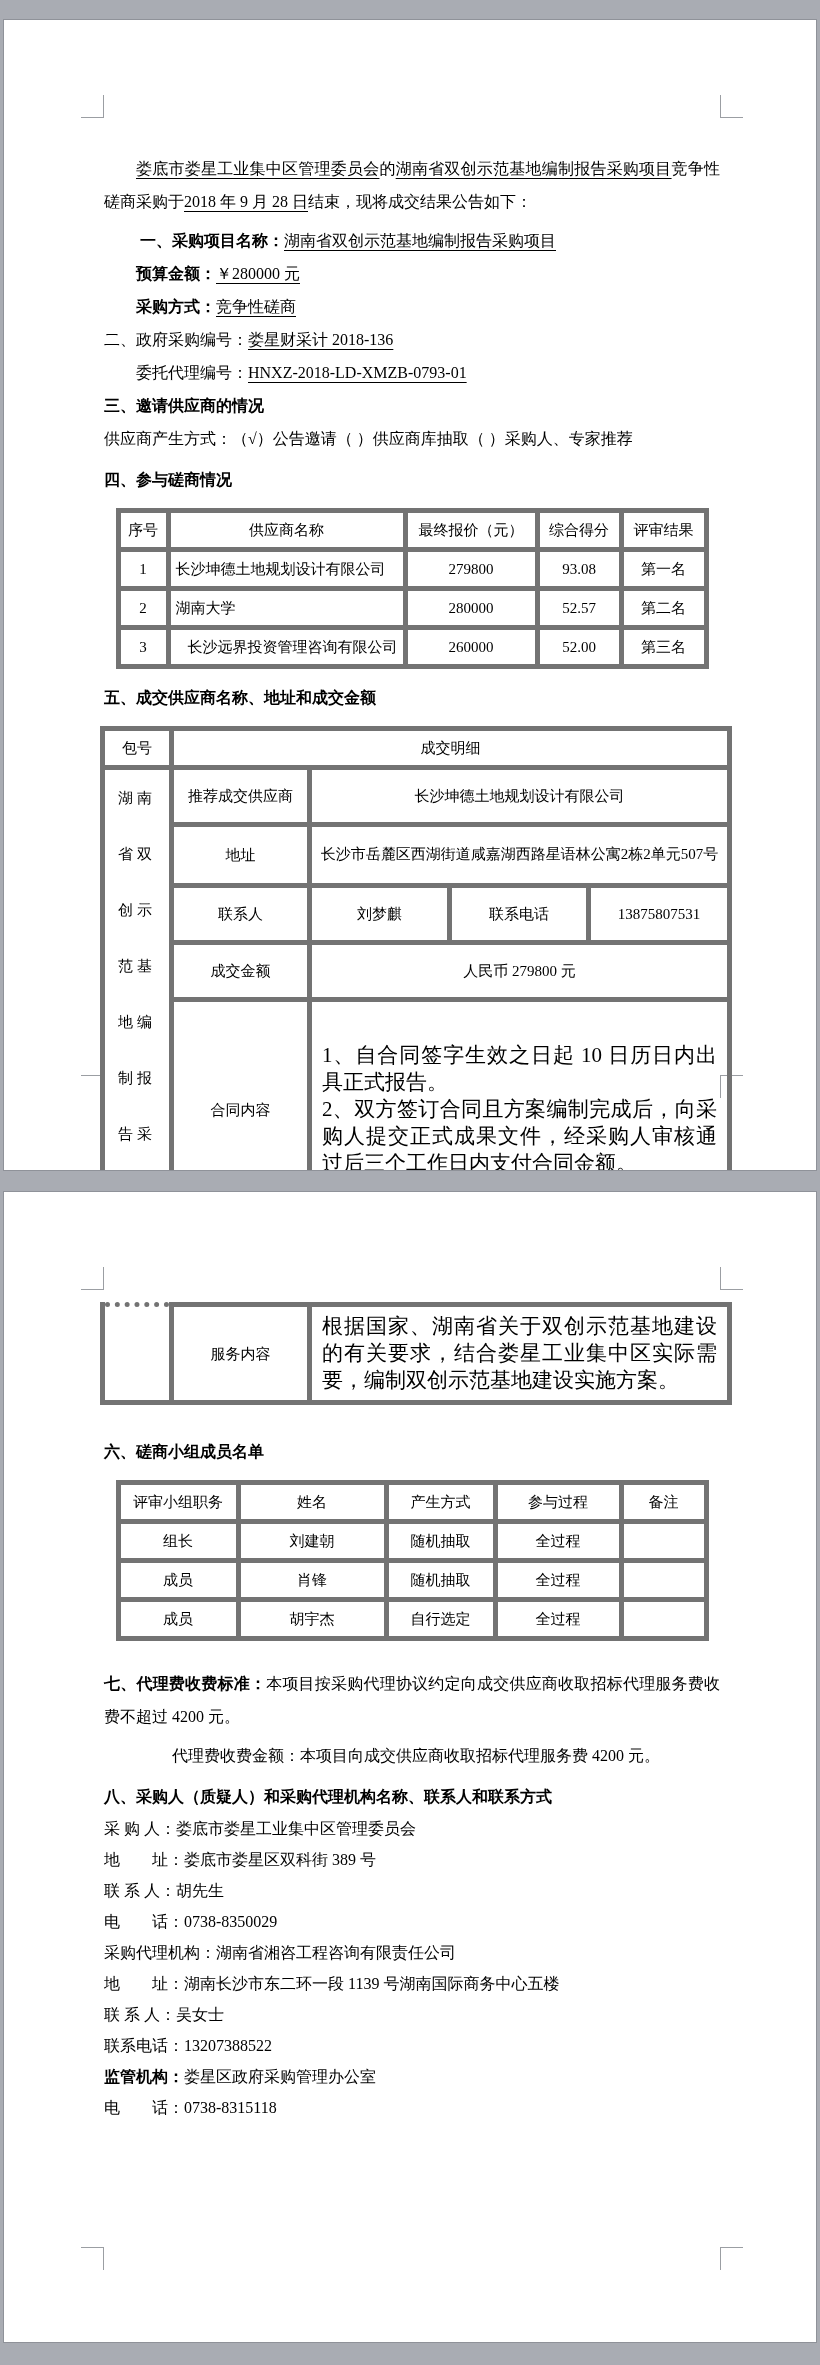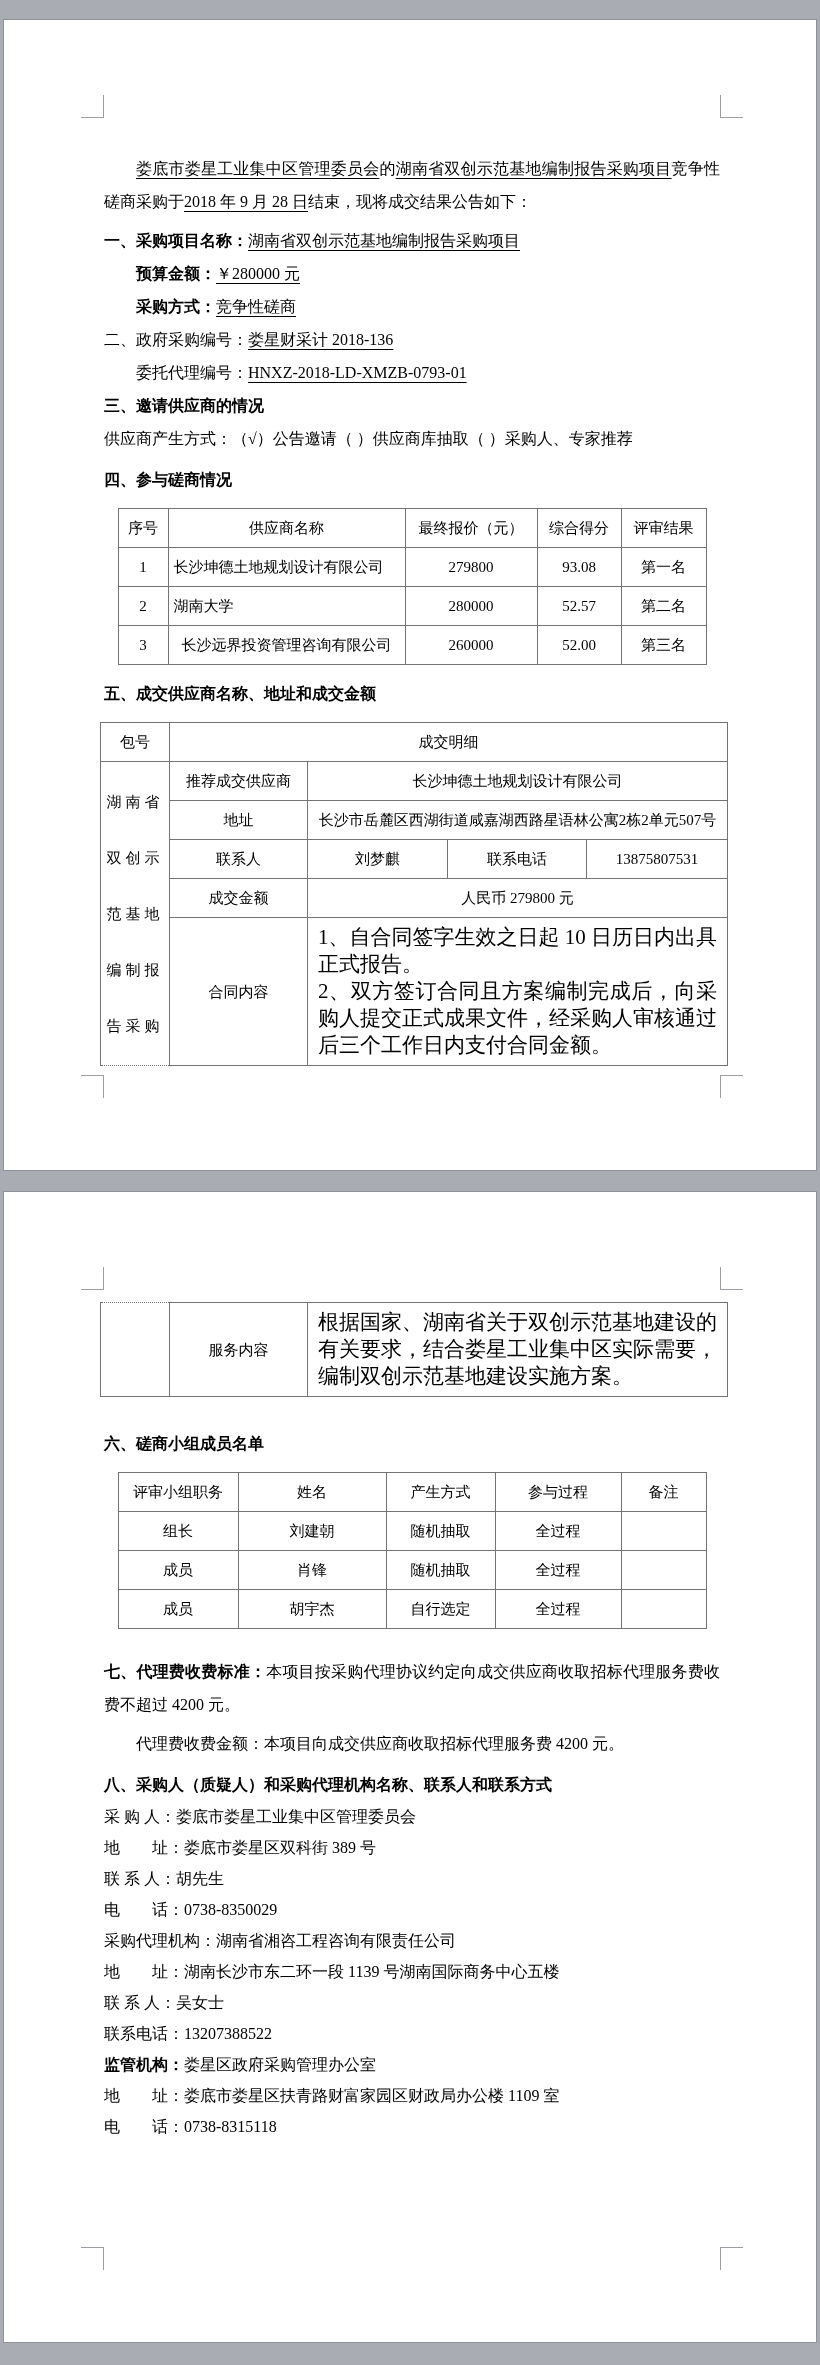--- a/index.html
+++ b/index.html
@@ -20,25 +20,25 @@
   .content { position:absolute; left:100px; width:616px; }
   #page1 .content { top:118px; }
   #page2 .content { top:110px; }
 
   p { margin:0; line-height:33px; font-size:16px; }
   .intro { text-indent:32px; text-align:justify; margin-top:14px; }
   .pad2 { padding-left:32px; }
   .bb { font-weight:bold; }
   .u { text-decoration:underline; text-underline-offset:4px; }
   .justify { text-align:justify; }
-  .mt6 { margin-top:6px; } .mt8 { margin-top:8px; } .mt12 { margin-top:12px; }
+  .mt6 { margin-top:6px;margin-left:36px; } .mt8 { margin-top:8px; } .mt12 { margin-top:12px; }
   .mt26 { margin-top:26px; } .mt30 { margin-top:30px; }
 
   table { border-collapse:collapse; table-layout:fixed; font-size:15px; }
-  td { border:1px solid #737373; text-align:center; vertical-align:middle;
+  td { border:5px solid #737373; text-align:center; vertical-align:middle;
        padding:2px 5px; line-height:26px; height:39px; box-sizing:border-box;
        overflow:hidden; }
   .tbl-center { margin:12px auto 0 auto; width:588px; }
   .tbl-wide { width:627px; margin-left:-4px; margin-top:12px; }
   .addr-cell { line-height:33px; }
   .cell-left { text-align:justify; padding:6px 10px; }
   .cell-left p { font-size:21px; line-height:27px; text-align:justify; }
   .pkg-cell { line-height:56px; letter-spacing:4px; padding:0 4px; font-size:15px;margin-left:24px; }
   .dot-b { border-bottom-style:dotted; }
   .dot-t { border-top-style:dotted; }
@@ -99,21 +99,21 @@
       </tr>
       <tr>
         <td>2</td>
         <td style="text-align:left">湖南大学</td>
         <td>280000</td>
         <td>52.57</td>
         <td>第二名</td>
       </tr>
       <tr>
         <td>3</td>
-        <td style="text-align:center">长沙远界投资管理咨询有限公司</td>
+        <td style="text-align:right">长沙远界投资管理咨询有限公司</td>
         <td>260000</td>
         <td>52.00</td>
         <td>第三名</td>
       </tr>
     </tbody>
       </table>
 
     <p class="bb mt12">五、成交供应商名称、地址和成交金额</p>
 
     <table class="tbl-wide">
@@ -238,20 +238,19 @@
 
     <p class="contact-line"><span>采 购 人：</span><span>娄底市娄星工业集中区管理委员会</span></p>
     <p class="contact-line"><span>地　　址：</span><span>娄底市娄星区双科街 389 号</span></p>
     <p class="contact-line"><span>联 系 人：</span><span>胡先生</span></p>
     <p class="contact-line"><span>电　　话：</span><span>0738-8350029</span></p>
     <p class="contact-line"><span>采购代理机构：</span><span>湖南省湘咨工程咨询有限责任公司</span></p>
     <p class="contact-line"><span>地　　址：</span><span>湖南长沙市东二环一段 1139 号湖南国际商务中心五楼</span></p>
     <p class="contact-line"><span>联 系 人：</span><span>吴女士</span></p>
     <p class="contact-line"><span>联系电话：</span><span>13207388522</span></p>
     <p class="contact-line"><span class="bb">监管机构：</span><span>娄星区政府采购管理办公室</span></p>
-    <p class="contact-line"><span>地　　址：</span><span>娄底市娄星区扶青路财富家园区财政局办公楼 1109 室</span></p>
     <p class="contact-line"><span>电　　话：</span><span>0738-8315118</span></p>
 
 
   </div>
 </div>
 
 <div class="bottom-gap"></div>
 
 </body></html>

